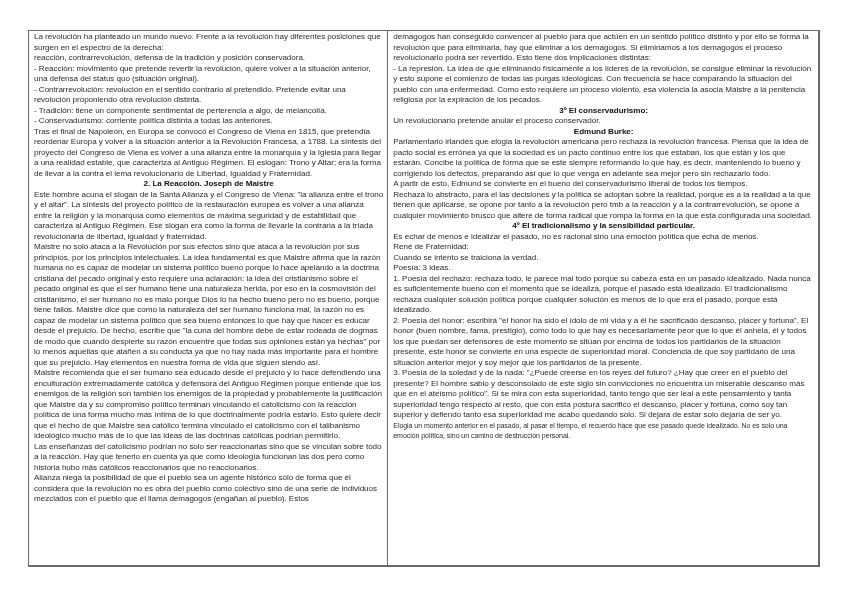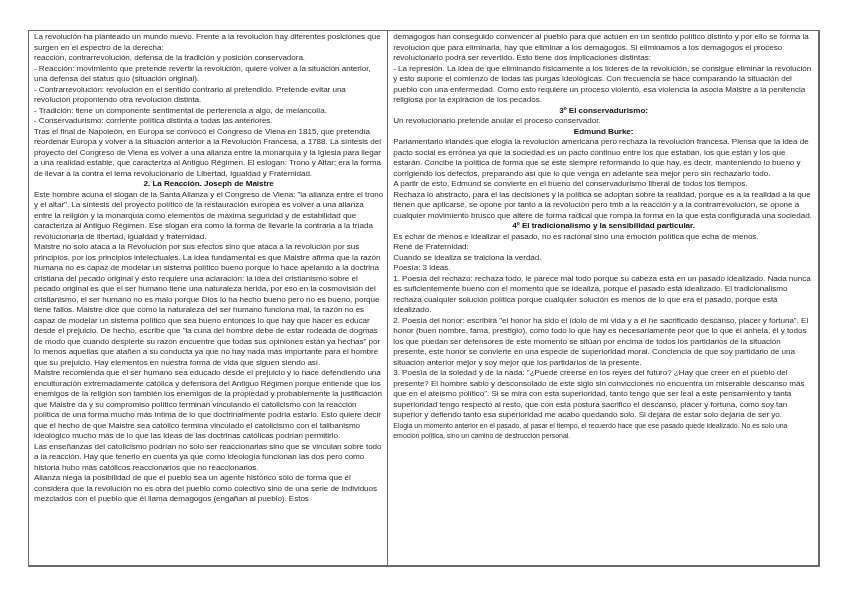--- a/index.html
+++ b/index.html
@@ -47,20 +47,20 @@
     <p class="p">- La represión. La idea de que eliminando físicamente a los líderes de la revolución, se consigue eliminar la revolución y esto supone el comienzo de todas las purgas ideológicas. Con frecuencia se hace comparando la situación del pueblo con una enfermedad. Como esto requiere un proceso violento, esa violencia la asocia Maistre a la penitencia religiosa por la expiración de los pecados.</p>
     <p class="p b">3º El conservadurismo:</p>
     <p class="p">Un revolucionario pretende anular el proceso conservador.</p>
     <p class="p b">Edmund Burke:</p>
     <p class="p">Parlamentario irlandés que elogia la revolución americana pero rechaza la revolución francesa. Piensa que la idea de pacto social es errónea ya que la sociedad es un pacto continuo entre los que estaban, los que están y los que estarán. Concibe la política de forma que se este siempre reformando lo que hay, es decir, manteniendo lo bueno y corrigiendo los defectos, preparando así que lo que venga en adelante sea mejor pero sin rechazarlo todo.</p>
     <p class="p">A partir de esto, Edmund se convierte en el bueno del conservadurismo liberal de todos los tiempos.</p>
     <p class="p">Rechaza lo abstracto, para el las decisiones y la política se adoptan sobre la realidad, porque es a la realidad a la que tienen que aplicarse, se opone por tanto a la revolución pero tmb a la reacción y a la contrarrevolución, se opone a cualquier movimiento brusco que altere de forma radical que rompa la forma en la que esta configurada una sociedad.</p>
     <p class="p b">4º El tradicionalismo y la sensibilidad particular.</p>
     <p class="p">Es echar de menos e idealizar el pasado, no es racional sino una emoción política que echa de menos.</p>
     <p class="p">René de Fraternidad:</p>
-    <p class="p">Cuando se idealiza se traiciona la verdad.</p>
+    <p class="p">Cuando se intento se traiciona la verdad.</p>
     <p class="p">Poesía: 3 ideas.</p>
     <p class="p">1. Poesía del rechazo: rechaza todo, le parece mal todo porque su cabeza está en un pasado idealizado. Nada nunca es suficientemente bueno con el momento que se idealiza, porque el pasado está idealizado. El tradicionalismo rechaza cualquier solución política porque cualquier solución es menos de lo que era el pasado, porque está idealizado.</p>
     <p class="p">2. Poesía del honor: escribirá "el honor ha sido el ídolo de mi vida y a él he sacrificado descanso, placer y fortuna". El honor (buen nombre, fama, prestigio), como todo lo que hay es necesariamente peor que lo que él anhela, él y todos los que puedan ser defensores de este momento se sitúan por encima de todos los partidarios de la situación presente, este honor se convierte en una especie de superioridad moral. Conciencia de que soy partidario de una situación anterior mejor y soy mejor que los partidarios de la presente.</p>
     <p class="p">3. Poesía de la soledad y de la nada: "¿Puede creerse en los reyes del futuro? ¿Hay que creer en el pueblo del presente? El hombre sabio y desconsolado de este siglo sin convicciones no encuentra un miserable descanso más que en el ateísmo político". Si se mira con esta superioridad, tanto tengo que ser leal a este pensamiento y tanta superioridad tengo respecto al resto, que con esta postura sacrifico el descanso, placer y fortuna, como soy tan superior y defiendo tanto esa superioridad me acabo quedando solo. Si dejara de estar solo dejaría de ser yo.</p>
     <p class="p small">Elogia un momento anterior en el pasado, al pasar el tiempo, el recuerdo hace que ese pasado quede idealizado. No es solo una emoción política, sino un camino de destrucción personal.</p>
   </div>
 </div>
 
 </body></html>

